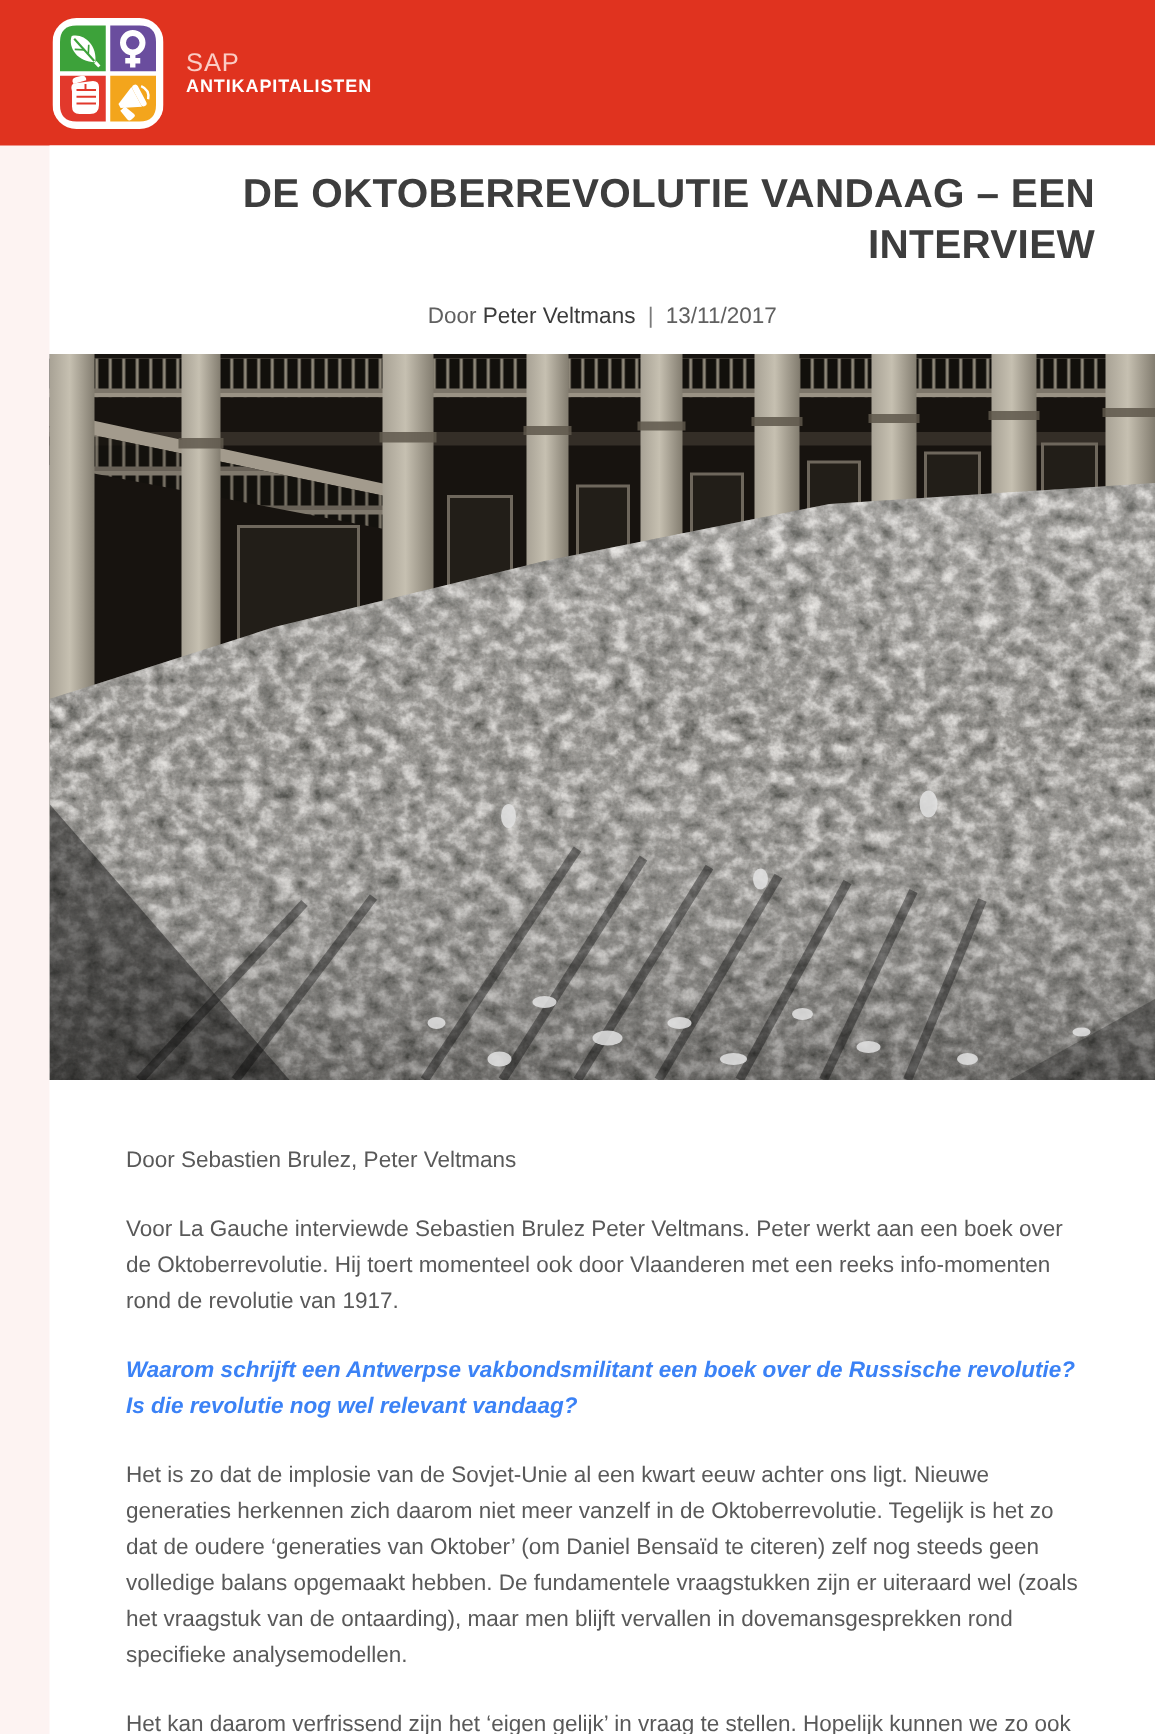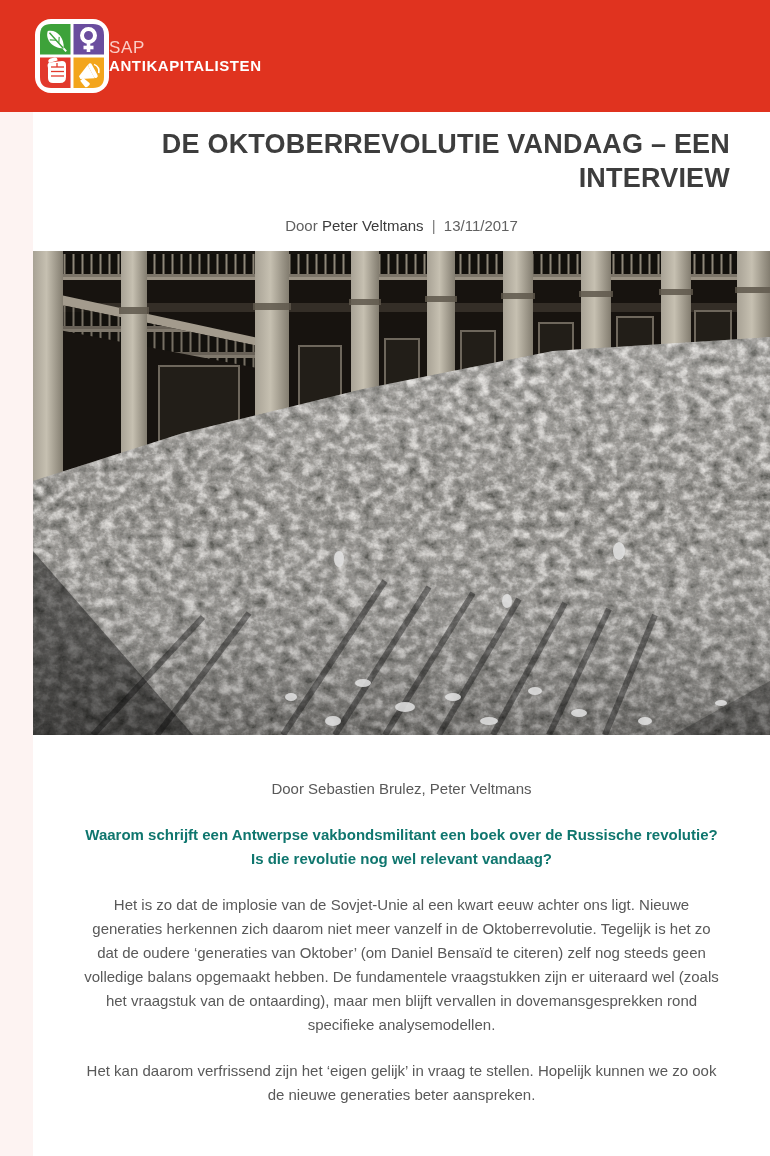--- a/index.html
+++ b/index.html
@@ -3,28 +3,28 @@
 <meta charset="utf-8">
 <style>
   html,body{margin:0;padding:0;}
   body{
     width:770px;height:1156px;overflow:hidden;
     background:#fdf3f2;
     font-family:"Liberation Sans","DejaVu Sans",sans-serif;
   }
   
   .site-header{
-    height:112px;background:#e0331f;
+    height:97px;background:#e0331f;
     display:flex;align-items:center;
-    padding-left:35px;box-sizing:border-box;gap:0;
+    padding-left:35px;box-sizing:border-box;gap:15px;
   }
   .logo-badge{width:74px;height:74px;flex:0 0 auto;cursor:pointer;}
   .brand{display:flex;flex-direction:column;line-height:1.15;}
   .brand-top{color:rgba(255,231,226,.85);font-size:17px;letter-spacing:.6px;}
-  .brand-bottom{color:#ffffff;font-size:15px;font-weight:bold;letter-spacing:.6px;}
+  .brand-bottom{color:#ffffff;font-size:12px;font-weight:bold;letter-spacing:.6px;}
   
   .card{
     margin-left:33px;width:737px;background:#ffffff;
     min-height:1059px;box-sizing:border-box;
   }
   .article-title{
     margin:0;padding:15px 40px 0;
     text-align:right;font-size:27px;line-height:34px;
     font-weight:bold;color:#3d3d3d;letter-spacing:.2px;
   }
@@ -33,22 +33,22 @@
     font-size:15px;line-height:22px;color:#606060;
   }
   .byline .author{color:#3b3b3b;text-decoration:none;cursor:pointer;}
   .byline .sep{margin:0 4px;color:#7a7a7a;}
   .hero{margin:14px 0 0;height:484px;}
   .hero svg{display:block;width:737px;height:484px;}
   .article-body{
     padding:42px 40px 0;
     font-size:15px;line-height:24px;color:#595959;
   }
-  .article-body p{margin:0 11px 22px;text-align:center;}
-  .article-body p.question{font-weight:bold;color:#0f766e;}
+  .article-body p{margin:0 11px 22px;}
+  .article-body p.question{font-weight:bold;color:#3b82f6;font-style:italic;}
 </style>
 </head>
 <body>
 
 <header class="site-header">
   <div class="logo-badge">
     <svg viewBox="0 0 74 74">
       <rect x="0" y="0" width="74" height="74" rx="16" fill="#ffffff"></rect>
 
       <path d="M5 16 q0 -11 11 -11 h19.5 v30.5 H5 Z" fill="#3da23a"></path>
@@ -224,17 +224,18 @@
         </g>
 
         <polygon points="0,300 160,484 0,484" fill="#000000" opacity="0.42"></polygon>
         <polygon points="737,430 737,484 640,484" fill="#000000" opacity="0.25"></polygon>
       </g>
     </svg>
   </figure>
 
   <div class="article-body">
     <p>Door Sebastien Brulez, Peter Veltmans</p>
+    <p>Voor La Gauche interviewde Sebastien Brulez Peter Veltmans. Peter werkt aan een boek over de Oktoberrevolutie. Hij toert momenteel ook door Vlaanderen met een reeks info-momenten rond de revolutie van 1917.</p>
     <p class="question">Waarom schrijft een Antwerpse vakbondsmilitant een boek over de Russische revolutie? Is die revolutie nog wel relevant vandaag?</p>
     <p>Het is zo dat de implosie van de Sovjet-Unie al een kwart eeuw achter ons ligt. Nieuwe generaties herkennen zich daarom niet meer vanzelf in de Oktoberrevolutie. Tegelijk is het zo dat de oudere ‘generaties van Oktober’ (om Daniel Bensaïd te citeren) zelf nog steeds geen volledige balans opgemaakt hebben. De fundamentele vraagstukken zijn er uiteraard wel (zoals het vraagstuk van de ontaarding), maar men blijft vervallen in dovemansgesprekken rond specifieke analysemodellen.</p>
     <p>Het kan daarom verfrissend zijn het ‘eigen gelijk’ in vraag te stellen. Hopelijk kunnen we zo ook de nieuwe generaties beter aanspreken.</p>
   </div>
 </main>
 
 </body></html>

